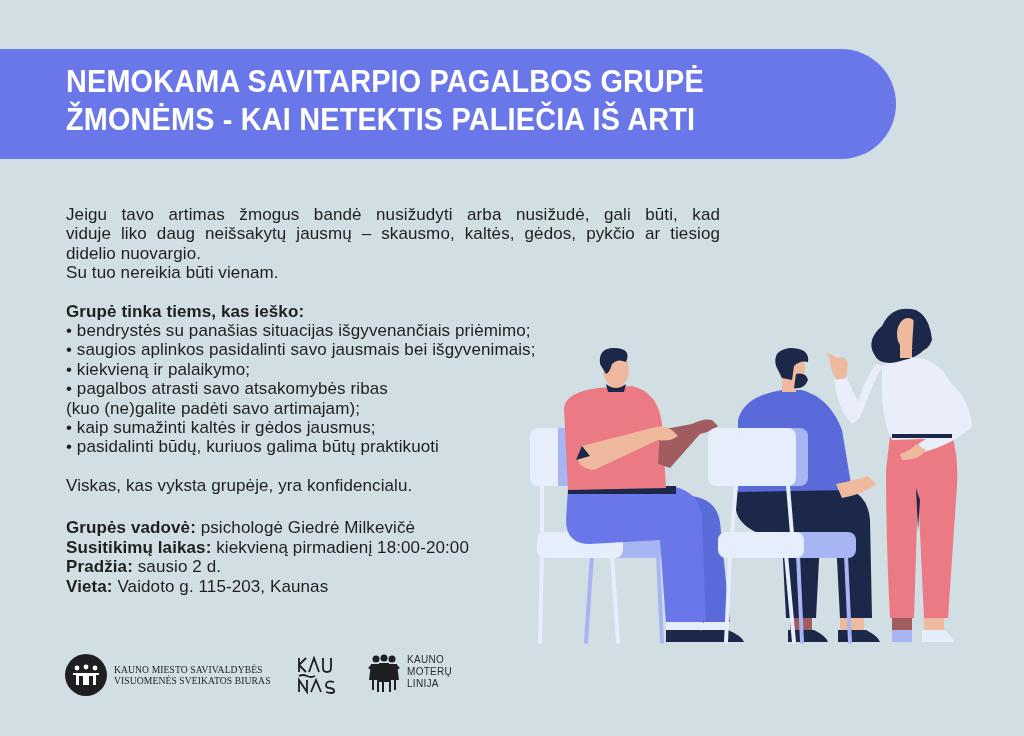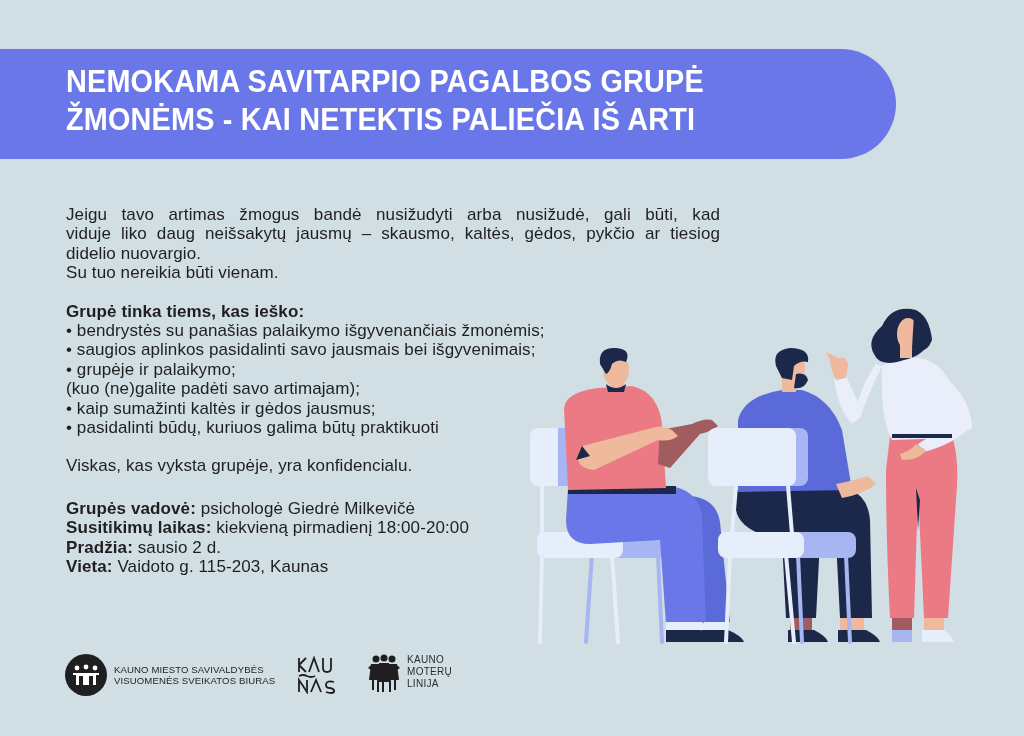--- a/index.html
+++ b/index.html
@@ -47,21 +47,21 @@
   .info { margin: 0; }
   .info-row { display: block; white-space: nowrap; }
   .info-row b { font-weight: 700; }
 
   .illustration { position: absolute; left: 520px; top: 300px; width: 490px; height: 350px; }
 
   .logos { position: absolute; left: 0; top: 640px; width: 600px; height: 80px; }
   .logo1 { position: absolute; left: 65px; top: 14px; display: flex; align-items: center; }
   .logo1-circle { width: 42px; height: 42px; border-radius: 50%; background: #1f1f22; display: flex; align-items: center; justify-content: center; }
   .logo1-text { margin-left: 7px; font-size: 9.6px; line-height: 11.5px; color: #1f1f22; letter-spacing: 0.1px; }
-  .logo1-text span { display: block; white-space: nowrap; }
+  .logo1-text span { display: block; white-space: nowrap; font-family: Liberation Serif, serif; }
   .logo2 { position: absolute; left: 296px; top: 16px; }
   .logo3 { position: absolute; left: 367px; top: 14px; display: flex; align-items: flex-start; }
   .logo3-text { margin-left: 6px; font-size: 10px; line-height: 12px; color: #2b2b2b; letter-spacing: 0.3px; }
   .logo3-text span { display: block; }
 </style>
 </head>
 <body>
 
 <div class="banner">
   <h1 class="banner-title">
@@ -74,29 +74,30 @@
   <p class="intro">
     <span class="justified">Jeigu tavo artimas žmogus bandė nusižudyti arba nusižudė, gali būti, kad</span>
     <span class="justified">viduje liko daug neišsakytų jausmų – skausmo, kaltės, gėdos, pykčio ar tiesiog</span>
     <span>didelio nuovargio.</span>
     <span>Su tuo nereikia būti vienam.</span>
   </p>
   <div class="spacer"></div>
   <p class="list-title">Grupė tinka tiems, kas ieško:</p>
   <ul class="list">
     <li>
-      <span class="line">• bendrystės su panašias palaikymo išgyvenančiais žmonėmis;</span>
+      <span class="line">• bendrystės su panašias situacijas išgyvenančiais priėmimo;</span>
     </li>
     <li>
       <span class="line">• saugios aplinkos pasidalinti savo jausmais bei išgyvenimais;</span>
     </li>
     <li>
-      <span class="line">• grupėje ir palaikymo;</span>
-    </li>
-    <li>
+      <span class="line">• kiekvieną ir palaikymo;</span>
+    </li>
+    <li>
+      <span class="line">• pagalbos atrasti savo atsakomybės ribas</span>
       <span class="line">(kuo (ne)galite padėti savo artimajam);</span>
     </li>
     <li>
       <span class="line">• kaip sumažinti kaltės ir gėdos jausmus;</span>
     </li>
     <li>
       <span class="line">• pasidalinti būdų, kuriuos galima būtų praktikuoti</span>
     </li>
   </ul>
   <div class="spacer"></div>

